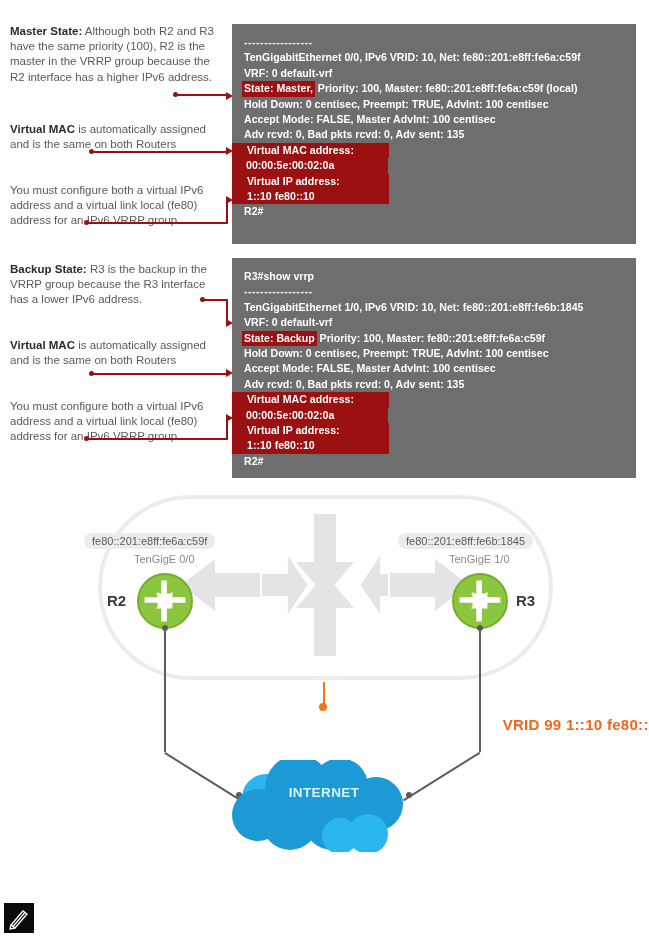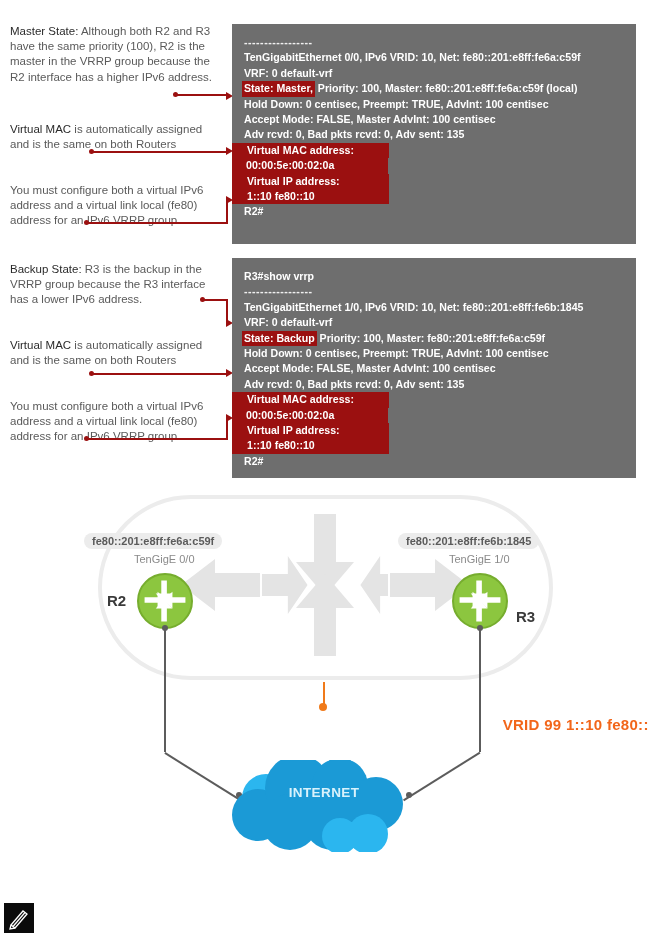--- a/index.html
+++ b/index.html
@@ -5,21 +5,21 @@
   html,body{margin:0;padding:0;}
   body{
     width:649px;height:948px;background:#ffffff;position:relative;
     font-family:"Liberation Sans", sans-serif;
     -webkit-font-smoothing:antialiased;overflow:hidden;
   }
   .page{position:absolute;inset:0;}
 
   
   .note{position:absolute;width:208px;color:#5a5a5a;font-size:11.5px;line-height:15.2px;}
-  .note b{color:#2b2b2b;font-weight:normal;text-align:center;}
+  .note b{color:#2b2b2b;font-weight:bold;text-align:center;}
 
   
   .conn{position:absolute;}
   .conn .h{position:absolute;height:2px;background:#9b1010;}
   .conn .v{position:absolute;width:2px;background:#9b1010;}
   .dot{position:absolute;width:5px;height:5px;border-radius:50%;background:#9b1010;}
   .arrowhead{position:absolute;width:0;height:0;
     border-top:4.5px solid transparent;border-bottom:4.5px solid transparent;
     border-left:7px solid #9b1010;}
 
@@ -33,21 +33,21 @@
   .redbox{background:#9b1010;display:block;width:142px;padding-left:15px;}
   .redbox.ind{padding-left:14px;}
 
   
   .diagram{position:absolute;left:0;top:470px;width:649px;height:420px;}
   .stadium{position:absolute;left:98px;top:25px;width:455px;height:185px;
            border:4px solid #ececec;border-radius:94px;box-sizing:border-box;}
   .watermark{position:absolute;left:262px;top:44px;width:126px;height:142px;}
 
   .ipbadge{position:absolute;background:#ececec;color:#5b5b5b;font-size:11px;
-           font-weight:bold;border-radius:9px;padding:2px 8px;white-space:nowrap;}
+           font-weight:normal;border-radius:9px;padding:2px 8px;white-space:nowrap;}
   .iflabel{position:absolute;color:#8a8a8a;font-size:11px;white-space:nowrap;}
   .router{position:absolute;width:56px;height:56px;border-radius:50%;
           background:#8cc63f;border:2px solid #76ad2e;box-sizing:border-box;}
   .rlabel{position:absolute;color:#3a3a3a;font-size:15px;font-weight:bold;}
 
   .link{position:absolute;width:1.6px;background:#5c5c5c;}
   .linkdot{position:absolute;width:6px;height:6px;border-radius:50%;background:#5c5c5c;}
   .diag{position:absolute;height:1.6px;background:#5c5c5c;transform-origin:0 50%;}
 
   .vrid-line{position:absolute;left:322.5px;top:212px;width:2px;height:25px;background:#f07a1a;}
@@ -206,21 +206,21 @@
     <div class="router" style="left:452px;top:103px;">
       <svg viewBox="0 0 56 56" width="52" height="52">
         <g fill="#ffffff">
           <path d="M24 6 h6 v14 l6 0 -9 10 -9 -10 6 0 z"></path>
           <path d="M30 50 h-6 v-14 l-6 0 9 -10 9 10 -6 0 z"></path>
           <path d="M6 24 v6 h14 v6 l10 -9 -10 -9 v6 z"></path>
           <path d="M50 30 v-6 h-14 v-6 l-10 9 10 9 v-6 z"></path>
         </g>
       </svg>
     </div>
-    <div class="rlabel" style="left:516px;top:122px;margin-top:16px;">R3</div>
+    <div class="rlabel" style="left:516px;top:122px;">R3</div>
 
     <div class="linkdot" style="left:162px;top:155px;"></div>
     <div class="link" style="left:164px;top:158px;height:124px;"></div>
     <div class="linkdot" style="left:477px;top:155px;"></div>
     <div class="link" style="left:479px;top:158px;height:124px;"></div>
 
     <div class="diag" style="left:165px;top:282px;width:90px;transform:rotate(32deg);"></div>
     <div class="linkdot" style="left:236px;top:322px;"></div>
     <div class="diag" style="left:480px;top:282px;width:90px;transform:rotate(148deg);"></div>
     <div class="linkdot" style="left:406px;top:322px;"></div>

